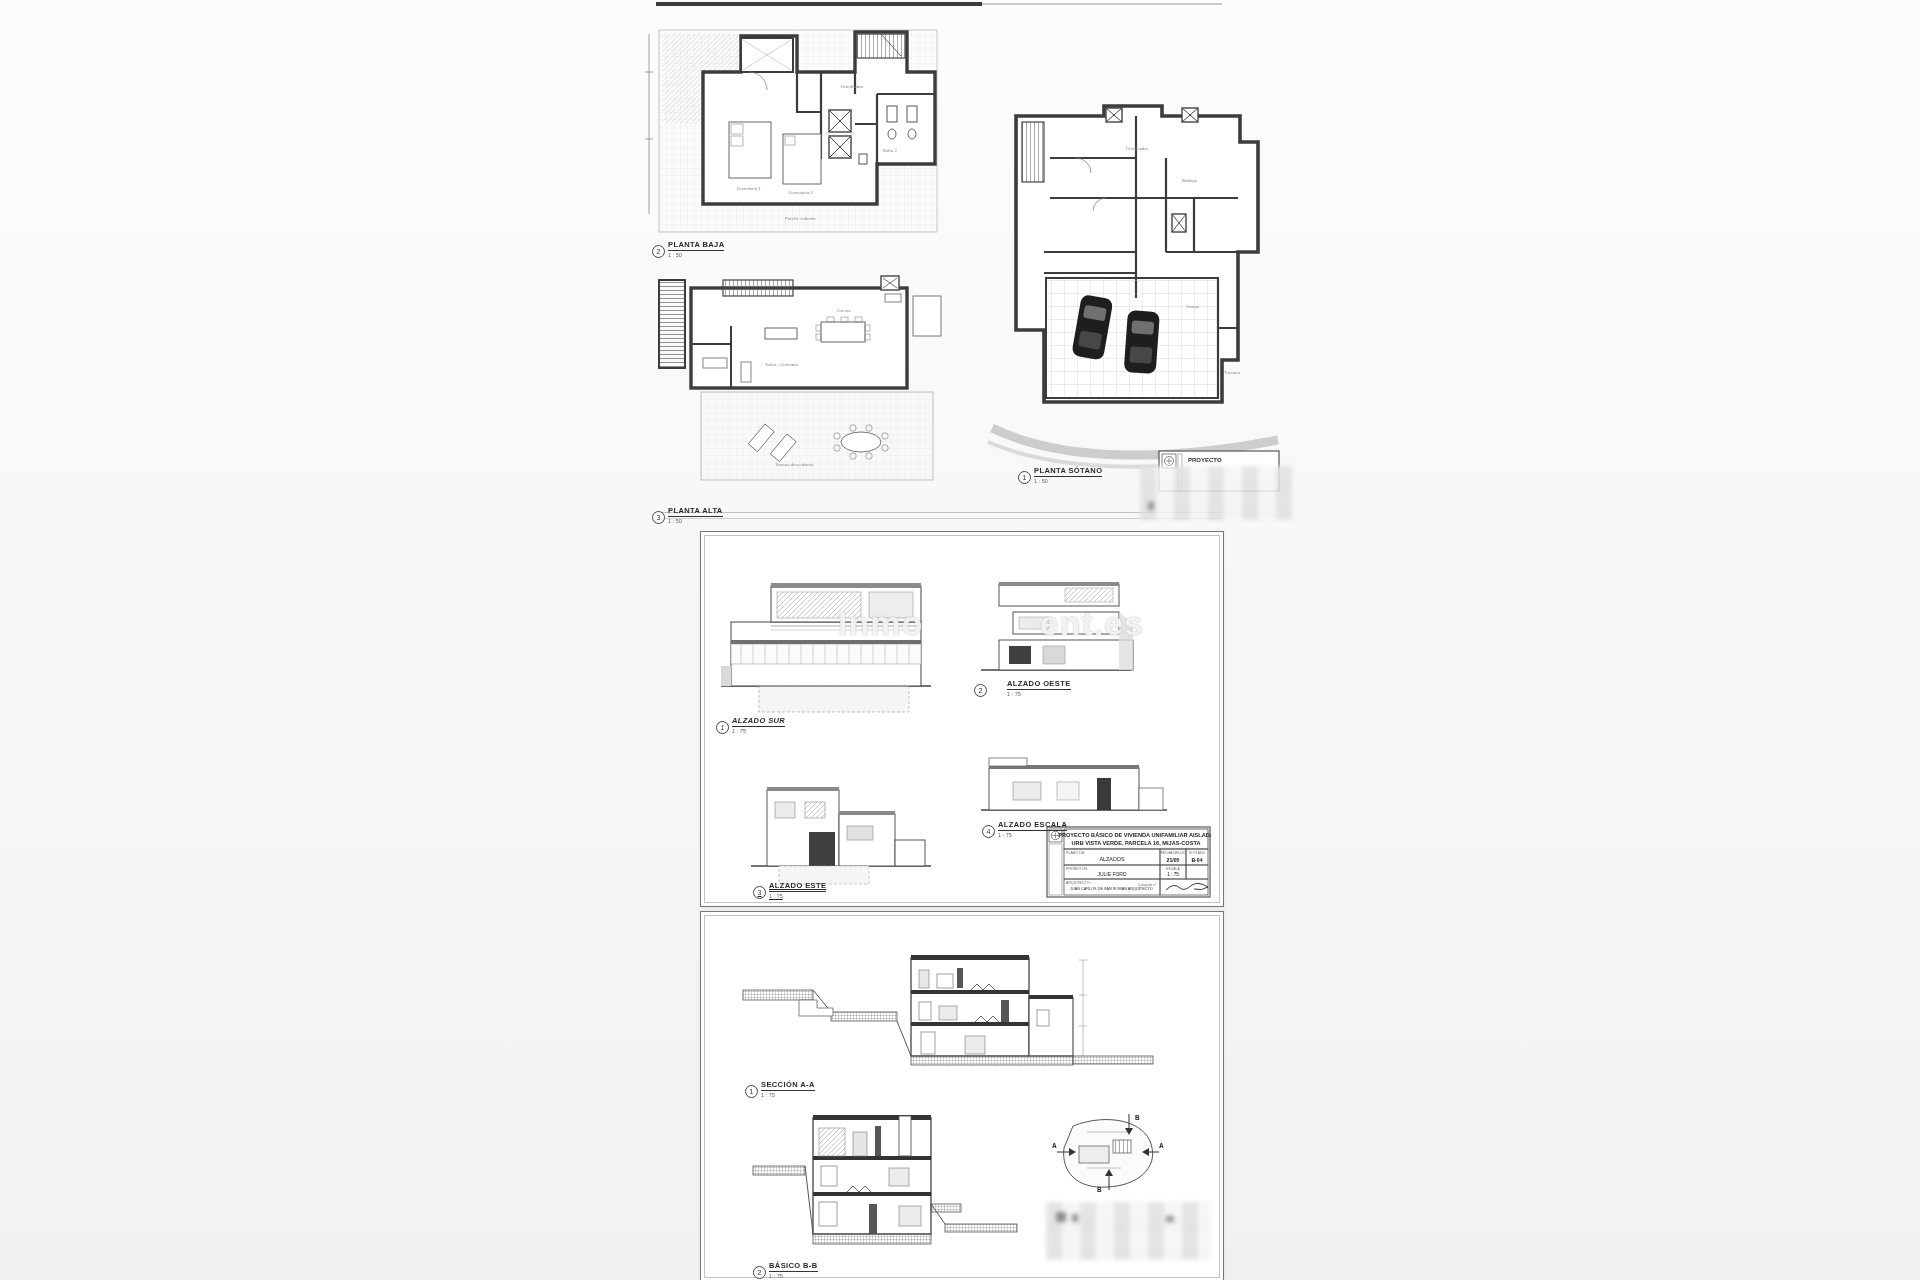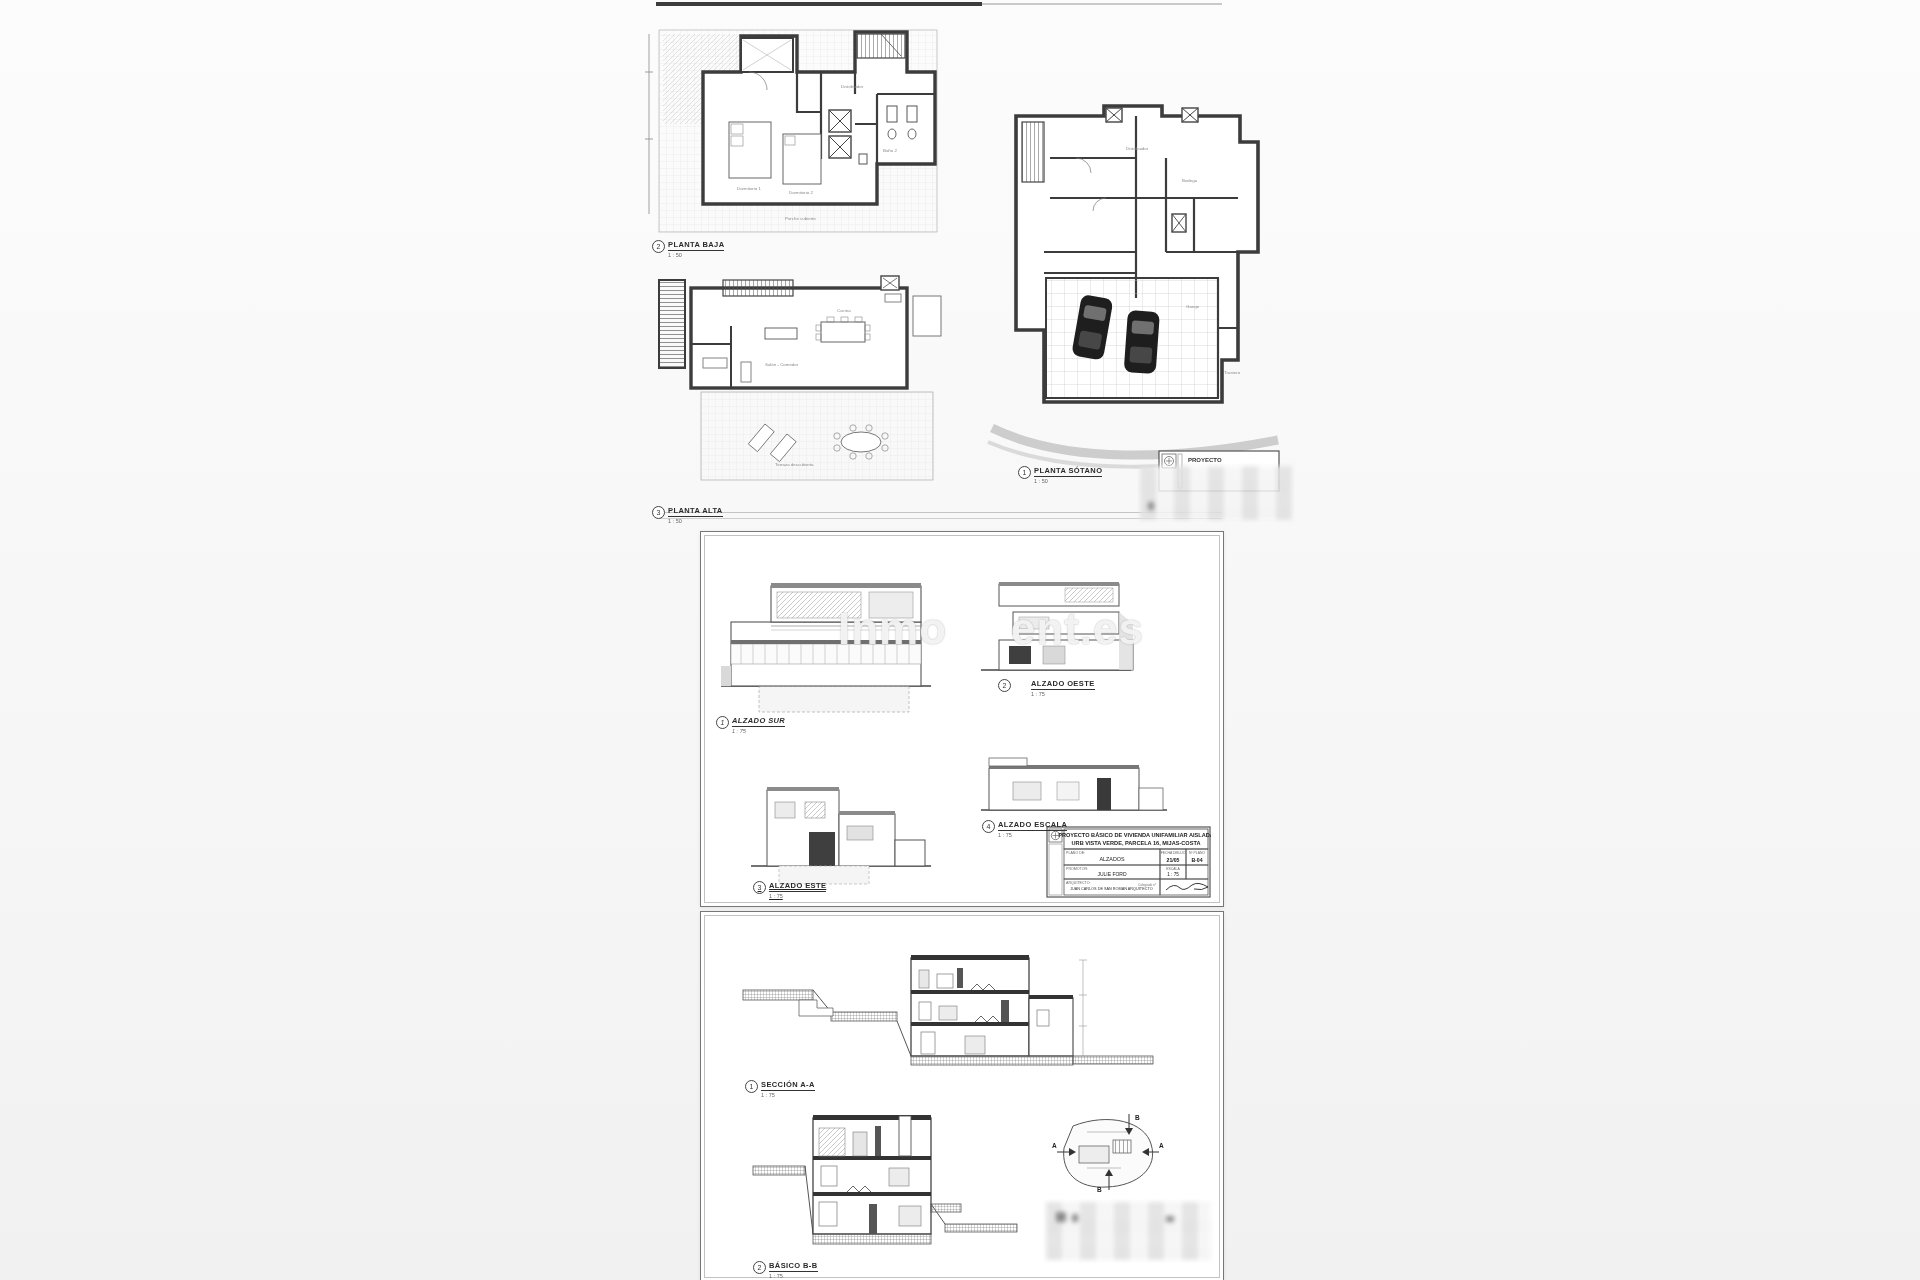--- a/index.html
+++ b/index.html
@@ -12,35 +12,35 @@
   .topline{position:absolute;left:656px;top:2px;width:326px;height:4px;background:#3c3c3c;}
   .topline2{position:absolute;left:982px;top:3px;width:240px;height:2px;background:#c9c9c9;}
   .sheet-edge{position:absolute;left:660px;top:512px;width:562px;height:5px;
     border-top:1px solid #c4c4c4;border-bottom:1px solid #cfcfcf;}
   .fig{position:absolute;}
   .sheet{
     position:absolute;background:#fff;border:1px solid #777;
     outline:1px solid #c2c2c2;outline-offset:-5px;
     box-shadow:0 1px 4px rgba(0,0,0,0.08);
   }
-  .figlabel{position:absolute;display:flex;align-items:flex-start;gap:3px;z-index:5;}
+  .figlabel{position:absolute;display:flex;align-items:flex-end;gap:3px;z-index:5;}
   .figlabel .num{
     width:11px;height:11px;border:1px solid #444;border-radius:50%;
     font-size:7px;line-height:11px;text-align:center;color:#333;flex:0 0 auto;background:#fff;
   }
   .figlabel .col{display:flex;flex-direction:column;}
   .figlabel .txt{
     font-size:7.5px;font-weight:bold;color:#2a2a2a;letter-spacing:.4px;
     border-bottom:1px solid #333;padding-bottom:1px;white-space:nowrap;
   }
   .figlabel .scale{font-size:5.5px;color:#666;margin-top:1px;}
   .watermark{
     position:absolute;left:838px;top:604px;width:306px;display:flex;
     justify-content:space-between;z-index:6;pointer-events:none;
-    font-size:44px;font-weight:bold;letter-spacing:1px;
+    font-size:34px;font-weight:bold;letter-spacing:1px;
     color:rgba(255,255,255,0.82);
     text-shadow:0 0 2px rgba(170,170,170,0.55), 0 0 1px rgba(150,150,150,0.5);
   }
   .blurpatch{
     position:absolute;filter:blur(2px);opacity:.9;border-radius:2px;
     background:
       repeating-linear-gradient(90deg, rgba(225,225,225,.9) 0 16px, rgba(246,246,246,.9) 16px 34px),
       repeating-linear-gradient(0deg, rgba(214,214,214,.55) 0 13px, rgba(244,244,244,.55) 13px 27px);
   }
   .blurpatch .mark{position:absolute;background:#7b7b7b;filter:blur(1px);border-radius:1px;}
@@ -407,21 +407,21 @@
     <span class="scale">1 : 50</span>
       </span>
   </div>
   <div class="figlabel" style="left:716px;top:716px;font-style:italic;">
     <span class="num">1</span>
     <span class="col">
         <span class="txt">ALZADO SUR</span>
     <span class="scale">1 : 75</span>
       </span>
   </div>
-  <div class="figlabel" style="left:998px;top:679px;gap:20px;">
+  <div class="figlabel" style="left:974px;top:679px;gap:20px;">
     <span class="num">2</span>
     <span class="col">
         <span class="txt">ALZADO OESTE</span>
     <span class="scale">1 : 75</span>
       </span>
   </div>
   <div class="figlabel" style="left:982px;top:820px;">
     <span class="num">4</span>
     <span class="col">
         <span class="txt">ALZADO ESCALA</span>

